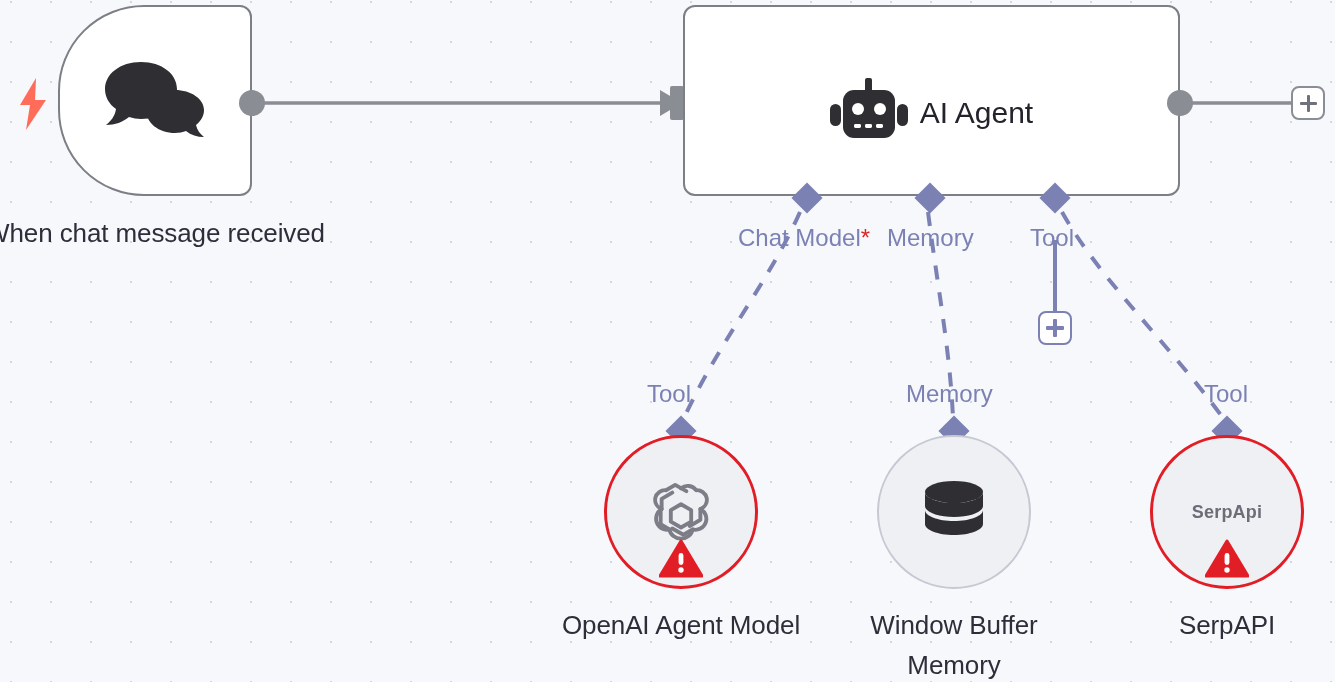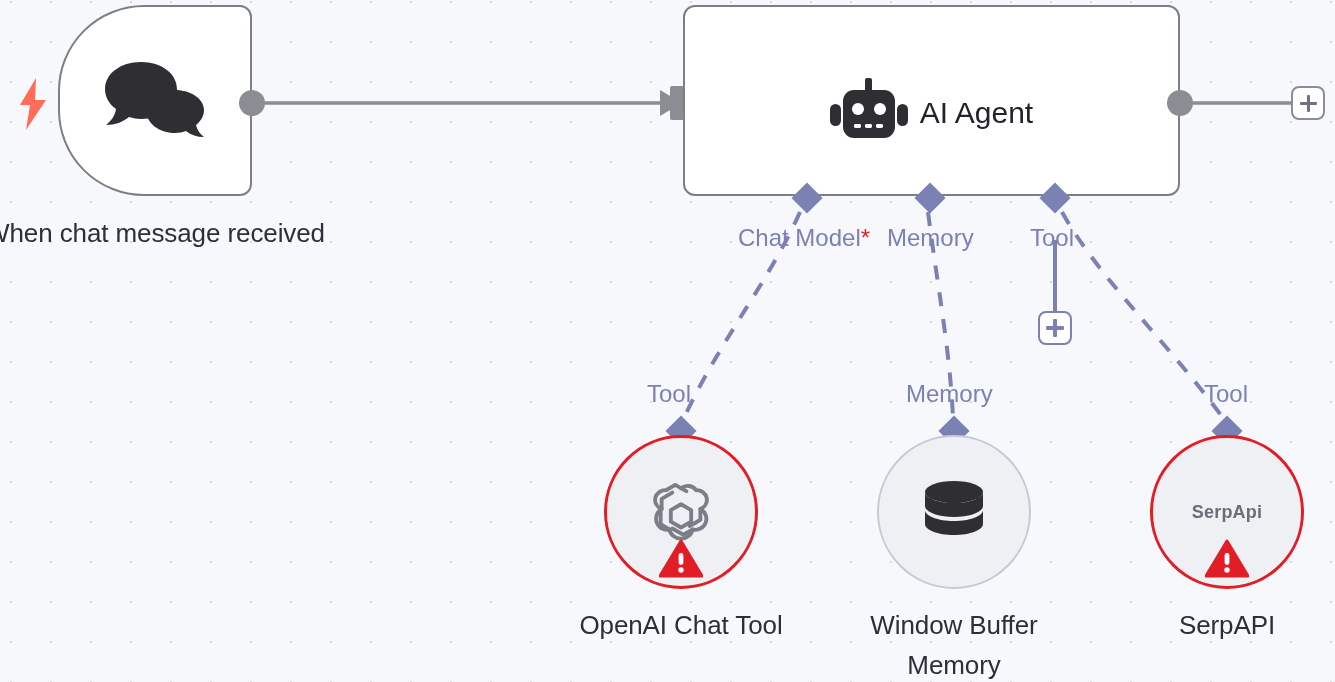--- a/index.html
+++ b/index.html
@@ -286,21 +286,21 @@
         <path d="M12 29 C7.5 27 4.5 22.5 5.5 17.5 C6.5 12.5 11.5 9 16.5 9.5 L26 4 L37.5 10.5"></path>
         <path d="M32 24 L42.5 30 L42.5 42 L32 48 L21.5 42 L21.5 30 Z"></path>
       </g>
     </svg>
     <svg class="warn-icon" viewBox="0 0 44 39" xmlns="http://www.w3.org/2000/svg">
       <path d="M22 2 L43 37 L1 37 Z" fill="#e11d26" stroke="#e11d26" stroke-width="3" stroke-linejoin="round"></path>
       <rect x="19.6" y="14" width="4.8" height="12" rx="2.4" fill="#ffffff"></rect>
       <circle cx="22" cy="31" r="2.7" fill="#ffffff"></circle>
     </svg>
   </div>
-  <div class="sub-caption" style="left:506px; top:605px; width:350px;">OpenAI Chat Tool</div>
+  <div class="sub-caption" style="left:506px; top:605px; width:350px;">OpenAI Agent Model</div>
 
   <div class="sub-port-label" style="left:906px; top:380px;">Memory</div>
   <div class="diamond" style="left:943px; top:420px;"></div>
   <div class="sub-node ok" style="left:877px; top:435px;">
     <svg class="sub-node-icon" width="62" height="64" viewBox="0 0 62 64" xmlns="http://www.w3.org/2000/svg">
       <ellipse cx="31" cy="12" rx="29" ry="11" fill="#2e2e33"></ellipse>
       <path d="M2 12 L2 26 C2 32 15 37 31 37 C47 37 60 32 60 26 L60 12 C60 18 47 23 31 23 C15 23 2 18 2 12 Z" fill="#2e2e33"></path>
       <path d="M2 30 L2 44 C2 50 15 55 31 55 C47 55 60 50 60 44 L60 30 C60 36 47 41 31 41 C15 41 2 36 2 30 Z" fill="#2e2e33"></path>
     </svg>
   </div>

